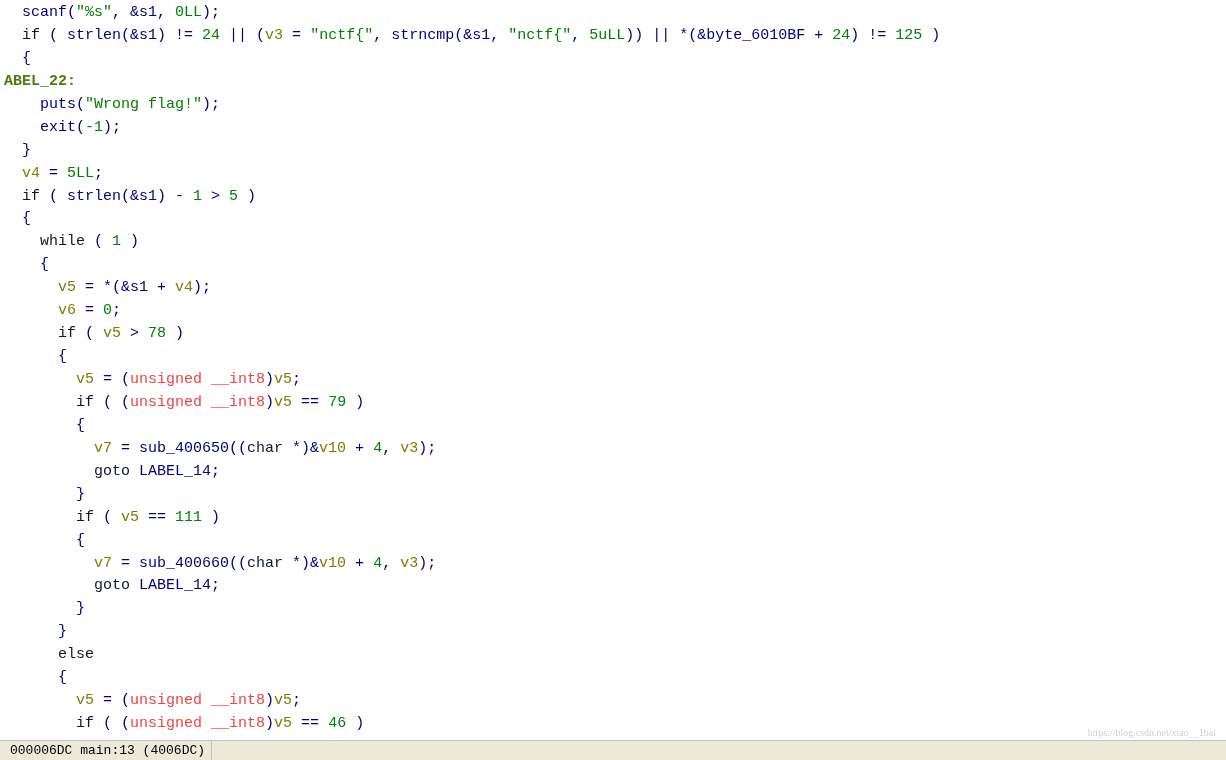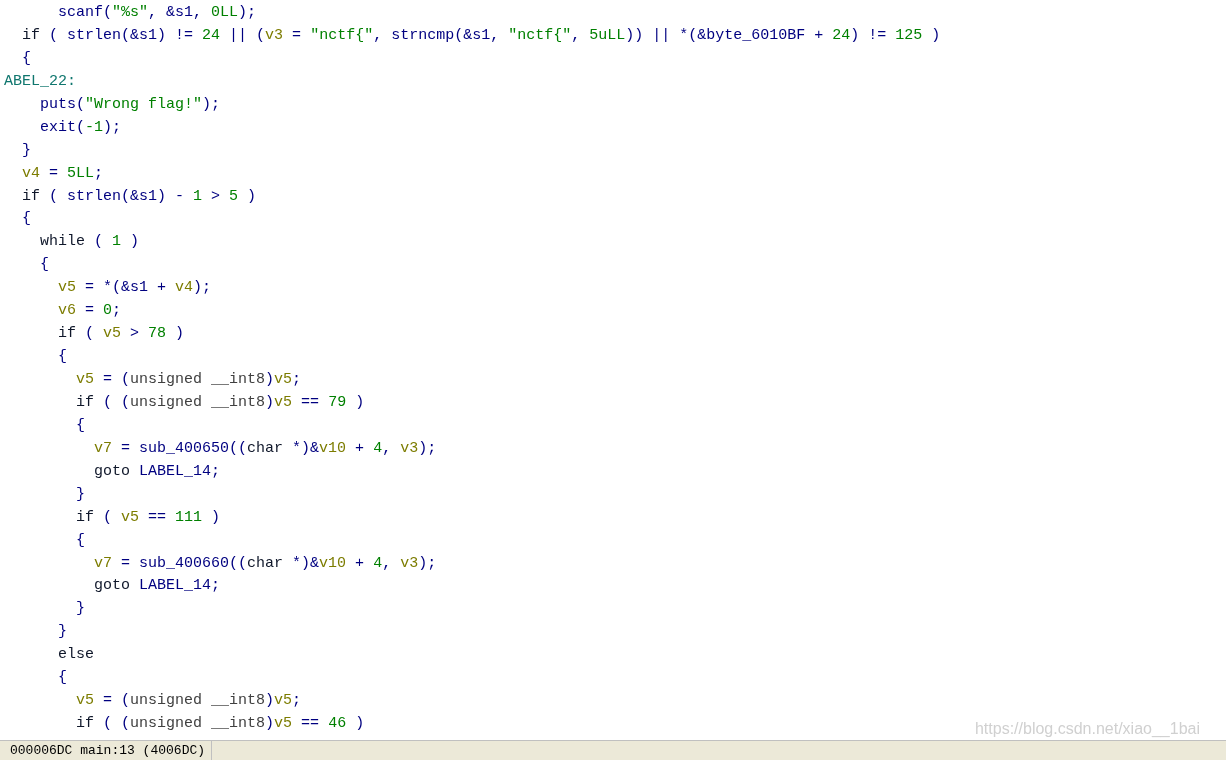--- a/index.html
+++ b/index.html
@@ -19,27 +19,27 @@
     .code-area {
       padding: 2px 4px;
       line-height: 1.53;
       white-space: pre;
       color: #000080;
     }
     .line {
       display: block;
     }
     .kw { color: #0f172a; }
-    .fn { color: #000080; margin-left: 36px; }
+    .fn { color: #000080; }
     .str { color: #008000; }
     .num { color: #008000; }
     .var { color: #7c7c00; font-family: Liberation Mono, monospace; }
     .punct { color: #000080; }
-    .plain { color: #0f766e; }
-    .gray { color: #404040; }
+    .plain { color: #4d7c0f; font-weight: bold; }
+    .gray { color: #ef4444; }
     
     .status-bar {
       position: absolute;
       bottom: 0;
       left: 0;
       right: 0;
       height: 20px;
       background: #ece9d8;
       border-top: 1px solid #c0c0c0;
       font-size: 13px;
@@ -51,24 +51,24 @@
     .status-segment {
       border-right: 1px solid #c0c0c0;
       padding: 0 6px;
       height: 100%;
       display: flex;
       align-items: center;
     }
     .watermark {
       position: absolute;
       bottom: 22px;
-      right: 26px;
+      right: 10px;
       color: #d0d0d0;
-      font-size: 16px;
-      font-family: Liberation Sans, sans-serif;
+      font-size: 10px;
+      font-family: Liberation Serif, serif;
     }
   </style>
 </head>
 <body>
 
 <div class="code-area" id="code-container"><span class="line">  <span class="fn">scanf</span><span class="punct">(</span><span class="str">"%s"</span><span class="punct">, &amp;s1, </span><span class="num">0LL</span><span class="punct">);</span></span><span class="line">  <span class="kw">if</span><span class="punct"> ( strlen(&amp;s1) != </span><span class="num">24</span><span class="punct"> || (</span><span class="var">v3</span><span class="punct"> = </span><span class="str">"nctf{"</span><span class="punct">, strncmp(&amp;s1, </span><span class="str">"nctf{"</span><span class="punct">, </span><span class="num">5uLL</span><span class="punct">)) || *(&amp;byte_6010BF + </span><span class="num">24</span><span class="punct">) != </span><span class="num">125</span><span class="punct"> )</span></span><span class="line">  <span class="punct">{</span></span><span class="line"><span class="plain">ABEL_22:</span></span><span class="line">    <span class="punct">puts(</span><span class="str">"Wrong flag!"</span><span class="punct">);</span></span><span class="line">    <span class="punct">exit(</span><span class="num">-1</span><span class="punct">);</span></span><span class="line">  <span class="punct">}</span></span><span class="line">  <span class="var">v4</span><span class="punct"> = </span><span class="num">5LL</span><span class="punct">;</span></span><span class="line">  <span class="kw">if</span><span class="punct"> ( strlen(&amp;s1) - </span><span class="num">1</span><span class="punct"> &gt; </span><span class="num">5</span><span class="punct"> )</span></span><span class="line">  <span class="punct">{</span></span><span class="line">    <span class="kw">while</span><span class="punct"> ( </span><span class="num">1</span><span class="punct"> )</span></span><span class="line">    <span class="punct">{</span></span><span class="line">      <span class="var">v5</span><span class="punct"> = *(&amp;s1 + </span><span class="var">v4</span><span class="punct">);</span></span><span class="line">      <span class="var">v6</span><span class="punct"> = </span><span class="num">0</span><span class="punct">;</span></span><span class="line">      <span class="kw">if</span><span class="punct"> ( </span><span class="var">v5</span><span class="punct"> &gt; </span><span class="num">78</span><span class="punct"> )</span></span><span class="line">      <span class="punct">{</span></span><span class="line">        <span class="var">v5</span><span class="punct"> = (</span><span class="gray">unsigned __int8</span><span class="punct">)</span><span class="var">v5</span><span class="punct">;</span></span><span class="line">        <span class="kw">if</span><span class="punct"> ( (</span><span class="gray">unsigned __int8</span><span class="punct">)</span><span class="var">v5</span><span class="punct"> == </span><span class="num">79</span><span class="punct"> )</span></span><span class="line">        <span class="punct">{</span></span><span class="line">          <span class="var">v7</span><span class="punct"> = sub_400650((</span><span class="kw">char</span><span class="punct"> *)&amp;</span><span class="var">v10</span><span class="punct"> + </span><span class="num">4</span><span class="punct">, </span><span class="var">v3</span><span class="punct">);</span></span><span class="line">          <span class="kw">goto</span><span class="punct"> LABEL_14;</span></span><span class="line">        <span class="punct">}</span></span><span class="line">        <span class="kw">if</span><span class="punct"> ( </span><span class="var">v5</span><span class="punct"> == </span><span class="num">111</span><span class="punct"> )</span></span><span class="line">        <span class="punct">{</span></span><span class="line">          <span class="var">v7</span><span class="punct"> = sub_400660((</span><span class="kw">char</span><span class="punct"> *)&amp;</span><span class="var">v10</span><span class="punct"> + </span><span class="num">4</span><span class="punct">, </span><span class="var">v3</span><span class="punct">);</span></span><span class="line">          <span class="kw">goto</span><span class="punct"> LABEL_14;</span></span><span class="line">        <span class="punct">}</span></span><span class="line">      <span class="punct">}</span></span><span class="line">      <span class="kw">else</span></span><span class="line">      <span class="punct">{</span></span><span class="line">        <span class="var">v5</span><span class="punct"> = (</span><span class="gray">unsigned __int8</span><span class="punct">)</span><span class="var">v5</span><span class="punct">;</span></span><span class="line">        <span class="kw">if</span><span class="punct"> ( (</span><span class="gray">unsigned __int8</span><span class="punct">)</span><span class="var">v5</span><span class="punct"> == </span><span class="num">46</span><span class="punct"> )</span></span></div>
 
 <div class="watermark">https://blog.csdn.net/xiao__1bai</div>
 
 <div class="status-bar">

